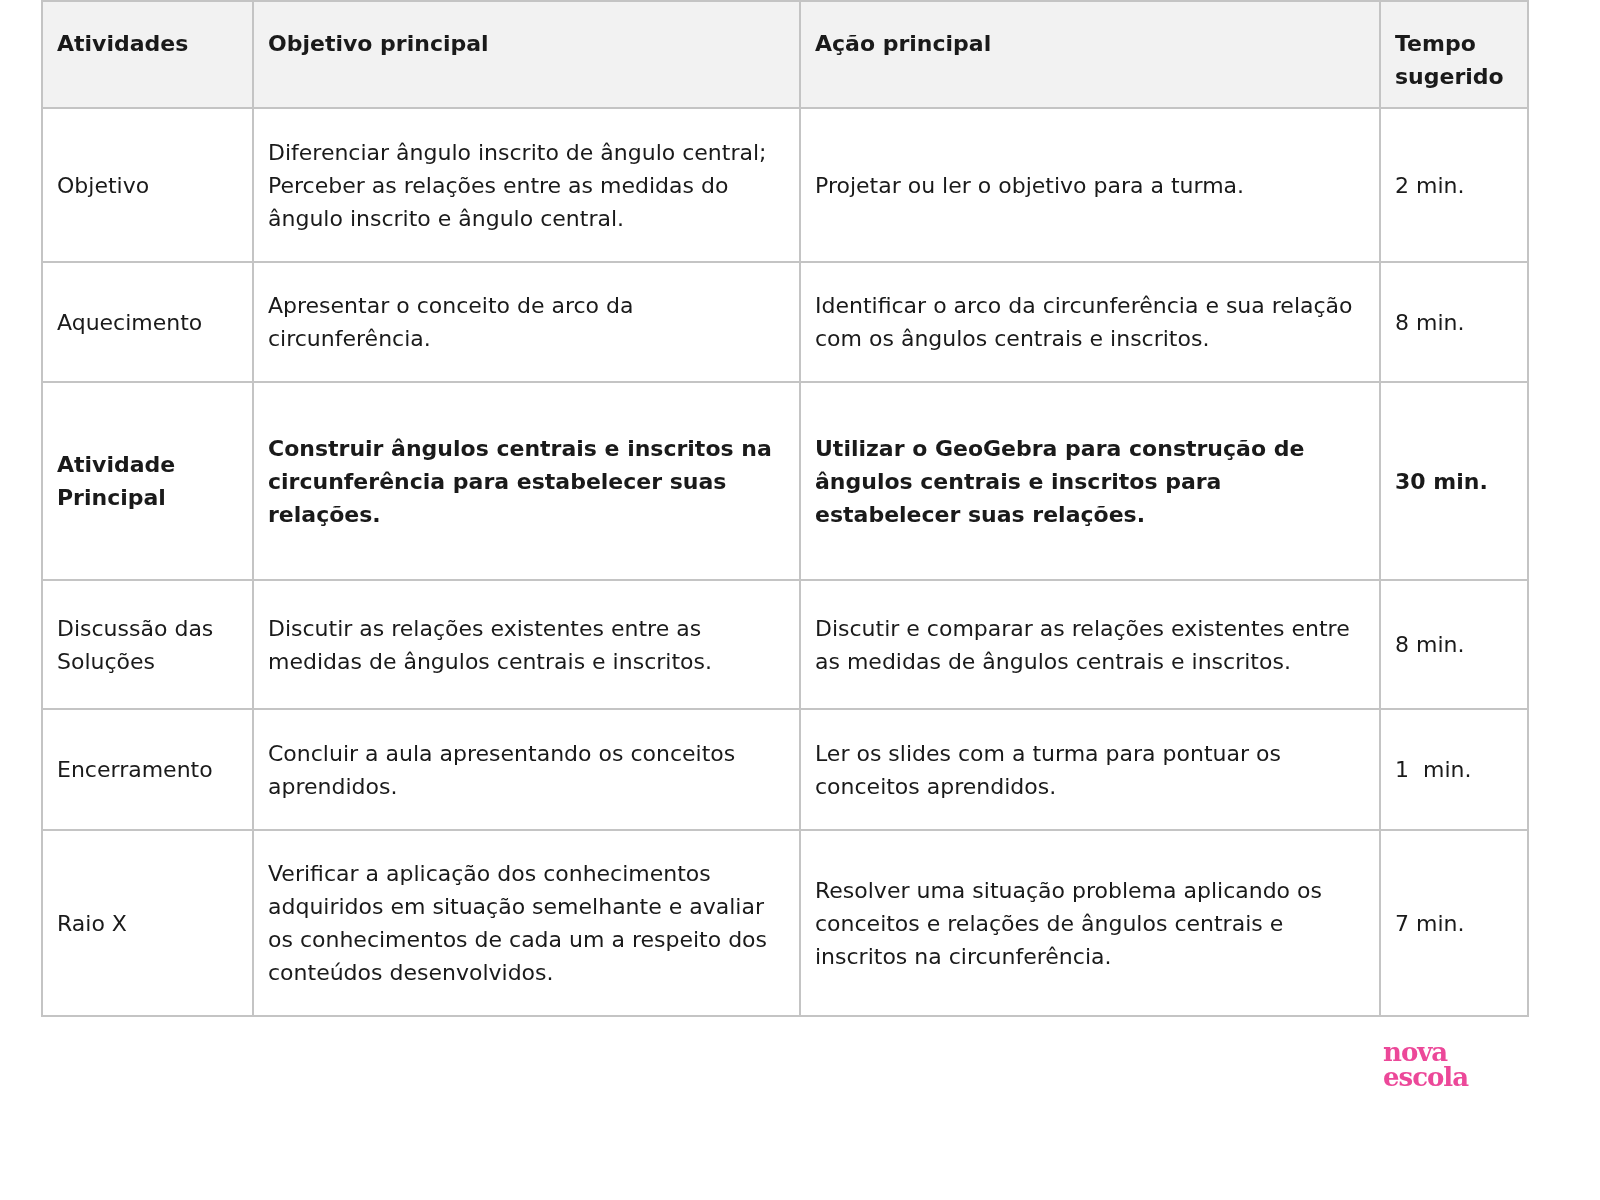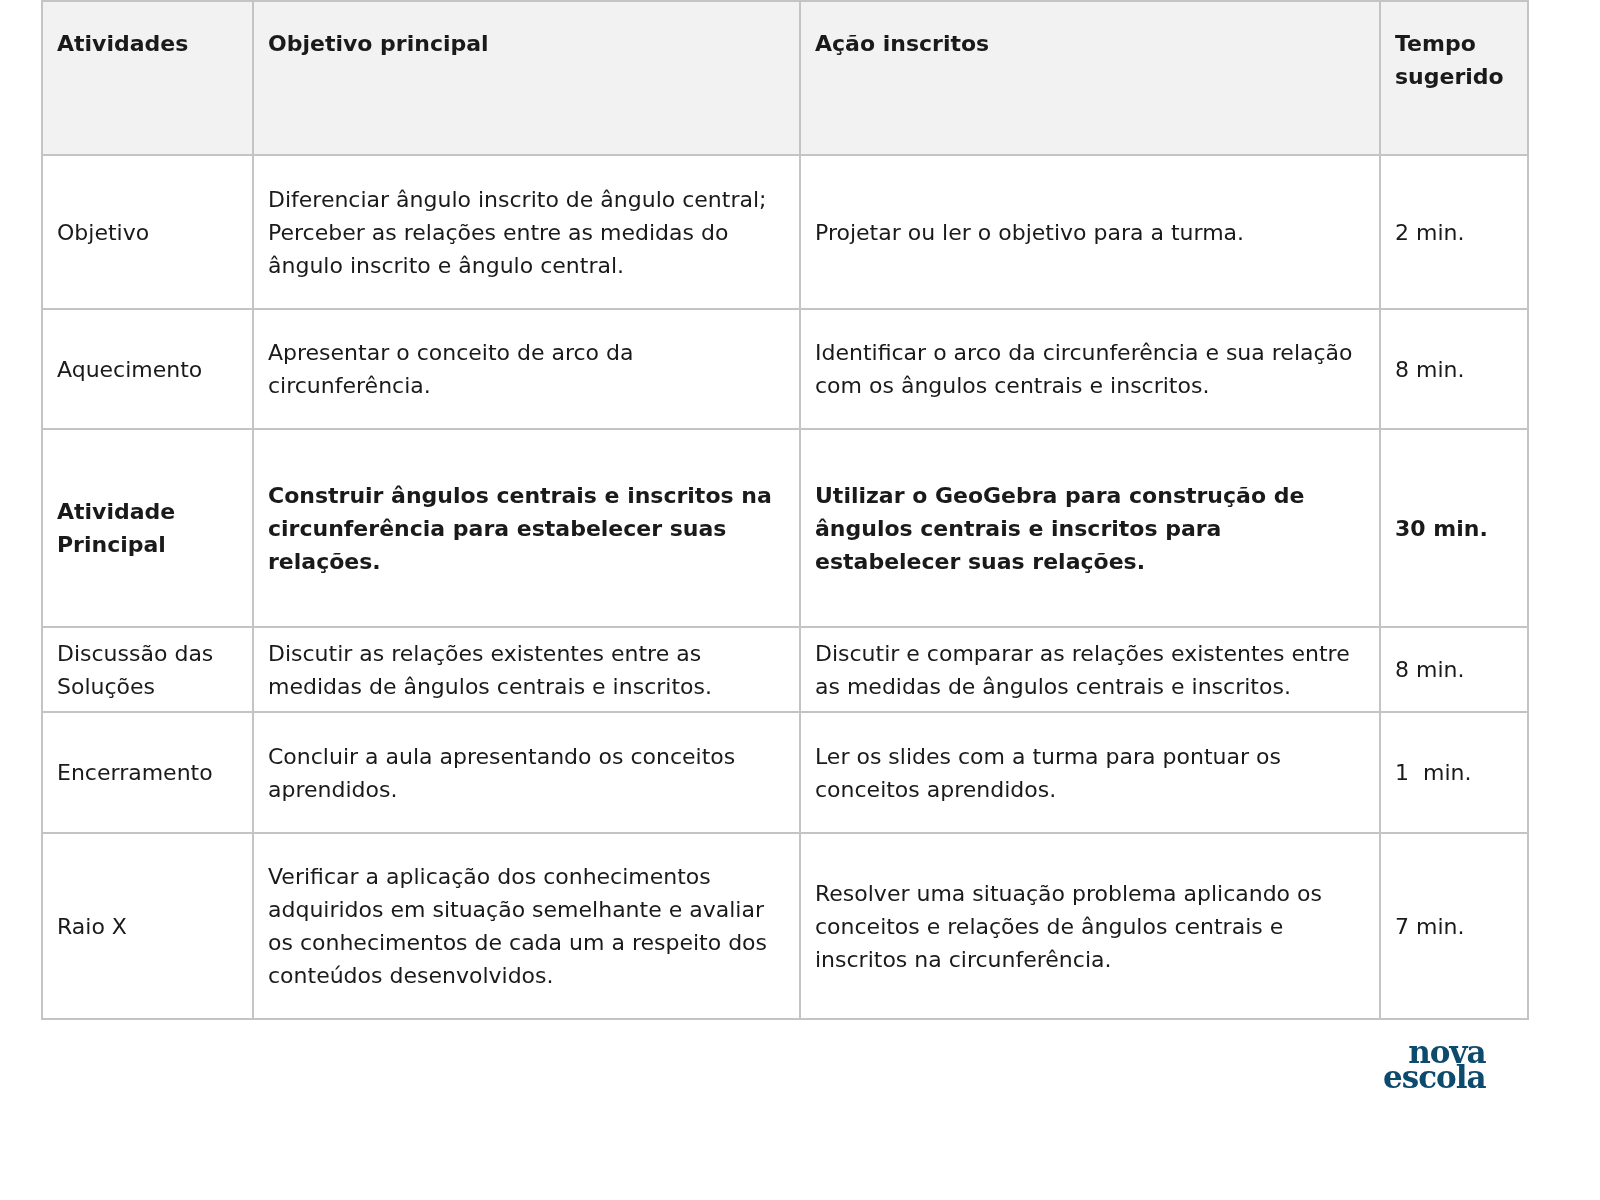--- a/index.html
+++ b/index.html
@@ -4,41 +4,41 @@
 <style>
   html, body { margin:0; padding:0; background:#ffffff; }
   body { width:1600px; height:1200px; position:relative; overflow:hidden;
          font-family:"DejaVu Sans","Liberation Sans",sans-serif; color:#1a1a1a; }
   table.plan { position:absolute; left:41px; top:0; border-collapse:collapse;
                table-layout:fixed; width:1486px; }
   table.plan td, table.plan th { border:2px solid #c4c4c4; padding:0 14px;
                font-size:22px; line-height:33px; vertical-align:middle; text-align:left; }
   table.plan th { background:#f2f2f2; font-weight:bold; vertical-align:top; padding-top:25px; }
   col.c1 { width:211px; } col.c2 { width:547px; } col.c3 { width:580px; } col.c4 { width:148px; }
-  tr.h0 { height:154px;margin-left:28px; } tr.r0 { height:154px; } tr.r1 { height:120px; } tr.r2 { height:198px;font-weight:bold; }
-  tr.r3 { height:85px; } tr.r4 { height:121px; } tr.r5 { height:121px;border-radius:13px; } tr.r6 { height:186px; }
+  tr.h0 { height:107px;margin-left:28px; } tr.r0 { height:154px; } tr.r1 { height:120px; } tr.r2 { height:198px;font-weight:bold; }
+  tr.r3 { height:129px; } tr.r4 { height:121px; } tr.r5 { height:121px;border-radius:13px; } tr.r6 { height:186px; }
   td.time { white-space:pre; }
   .logo { position:absolute; left:1383px; top:1040px; font-family:"DejaVu Serif","Liberation Serif",serif;
-          font-weight:bold; color:#0c4a6e; font-size:31px; line-height:25px; letter-spacing:-1px;text-align:right; }
+          font-weight:bold; color:#ec4899; font-size:26px; line-height:25px; letter-spacing:-1px; }
 </style>
 </head>
 <body>
 
 <table class="plan">
   <colgroup>
       <col class="c1">
       <col class="c2">
       <col class="c3">
       <col class="c4">
     </colgroup>
   <tbody>
       <tr class="h0">
     <th>Atividades</th>
     <th>Objetivo principal</th>
-    <th>Ação inscritos</th>
+    <th>Ação principal</th>
     <th style="padding-right:32px">Tempo sugerido</th>
   </tr>
   <tr class="r0">
     <td>Objetivo</td>
     <td>Diferenciar ângulo inscrito de ângulo central; Perceber as relações entre as medidas do ângulo inscrito e ângulo central.</td>
     <td>Projetar ou ler o objetivo para a turma.</td>
     <td class="time">2 min.</td>
   </tr>
   <tr class="r1">
     <td>Aquecimento</td>

